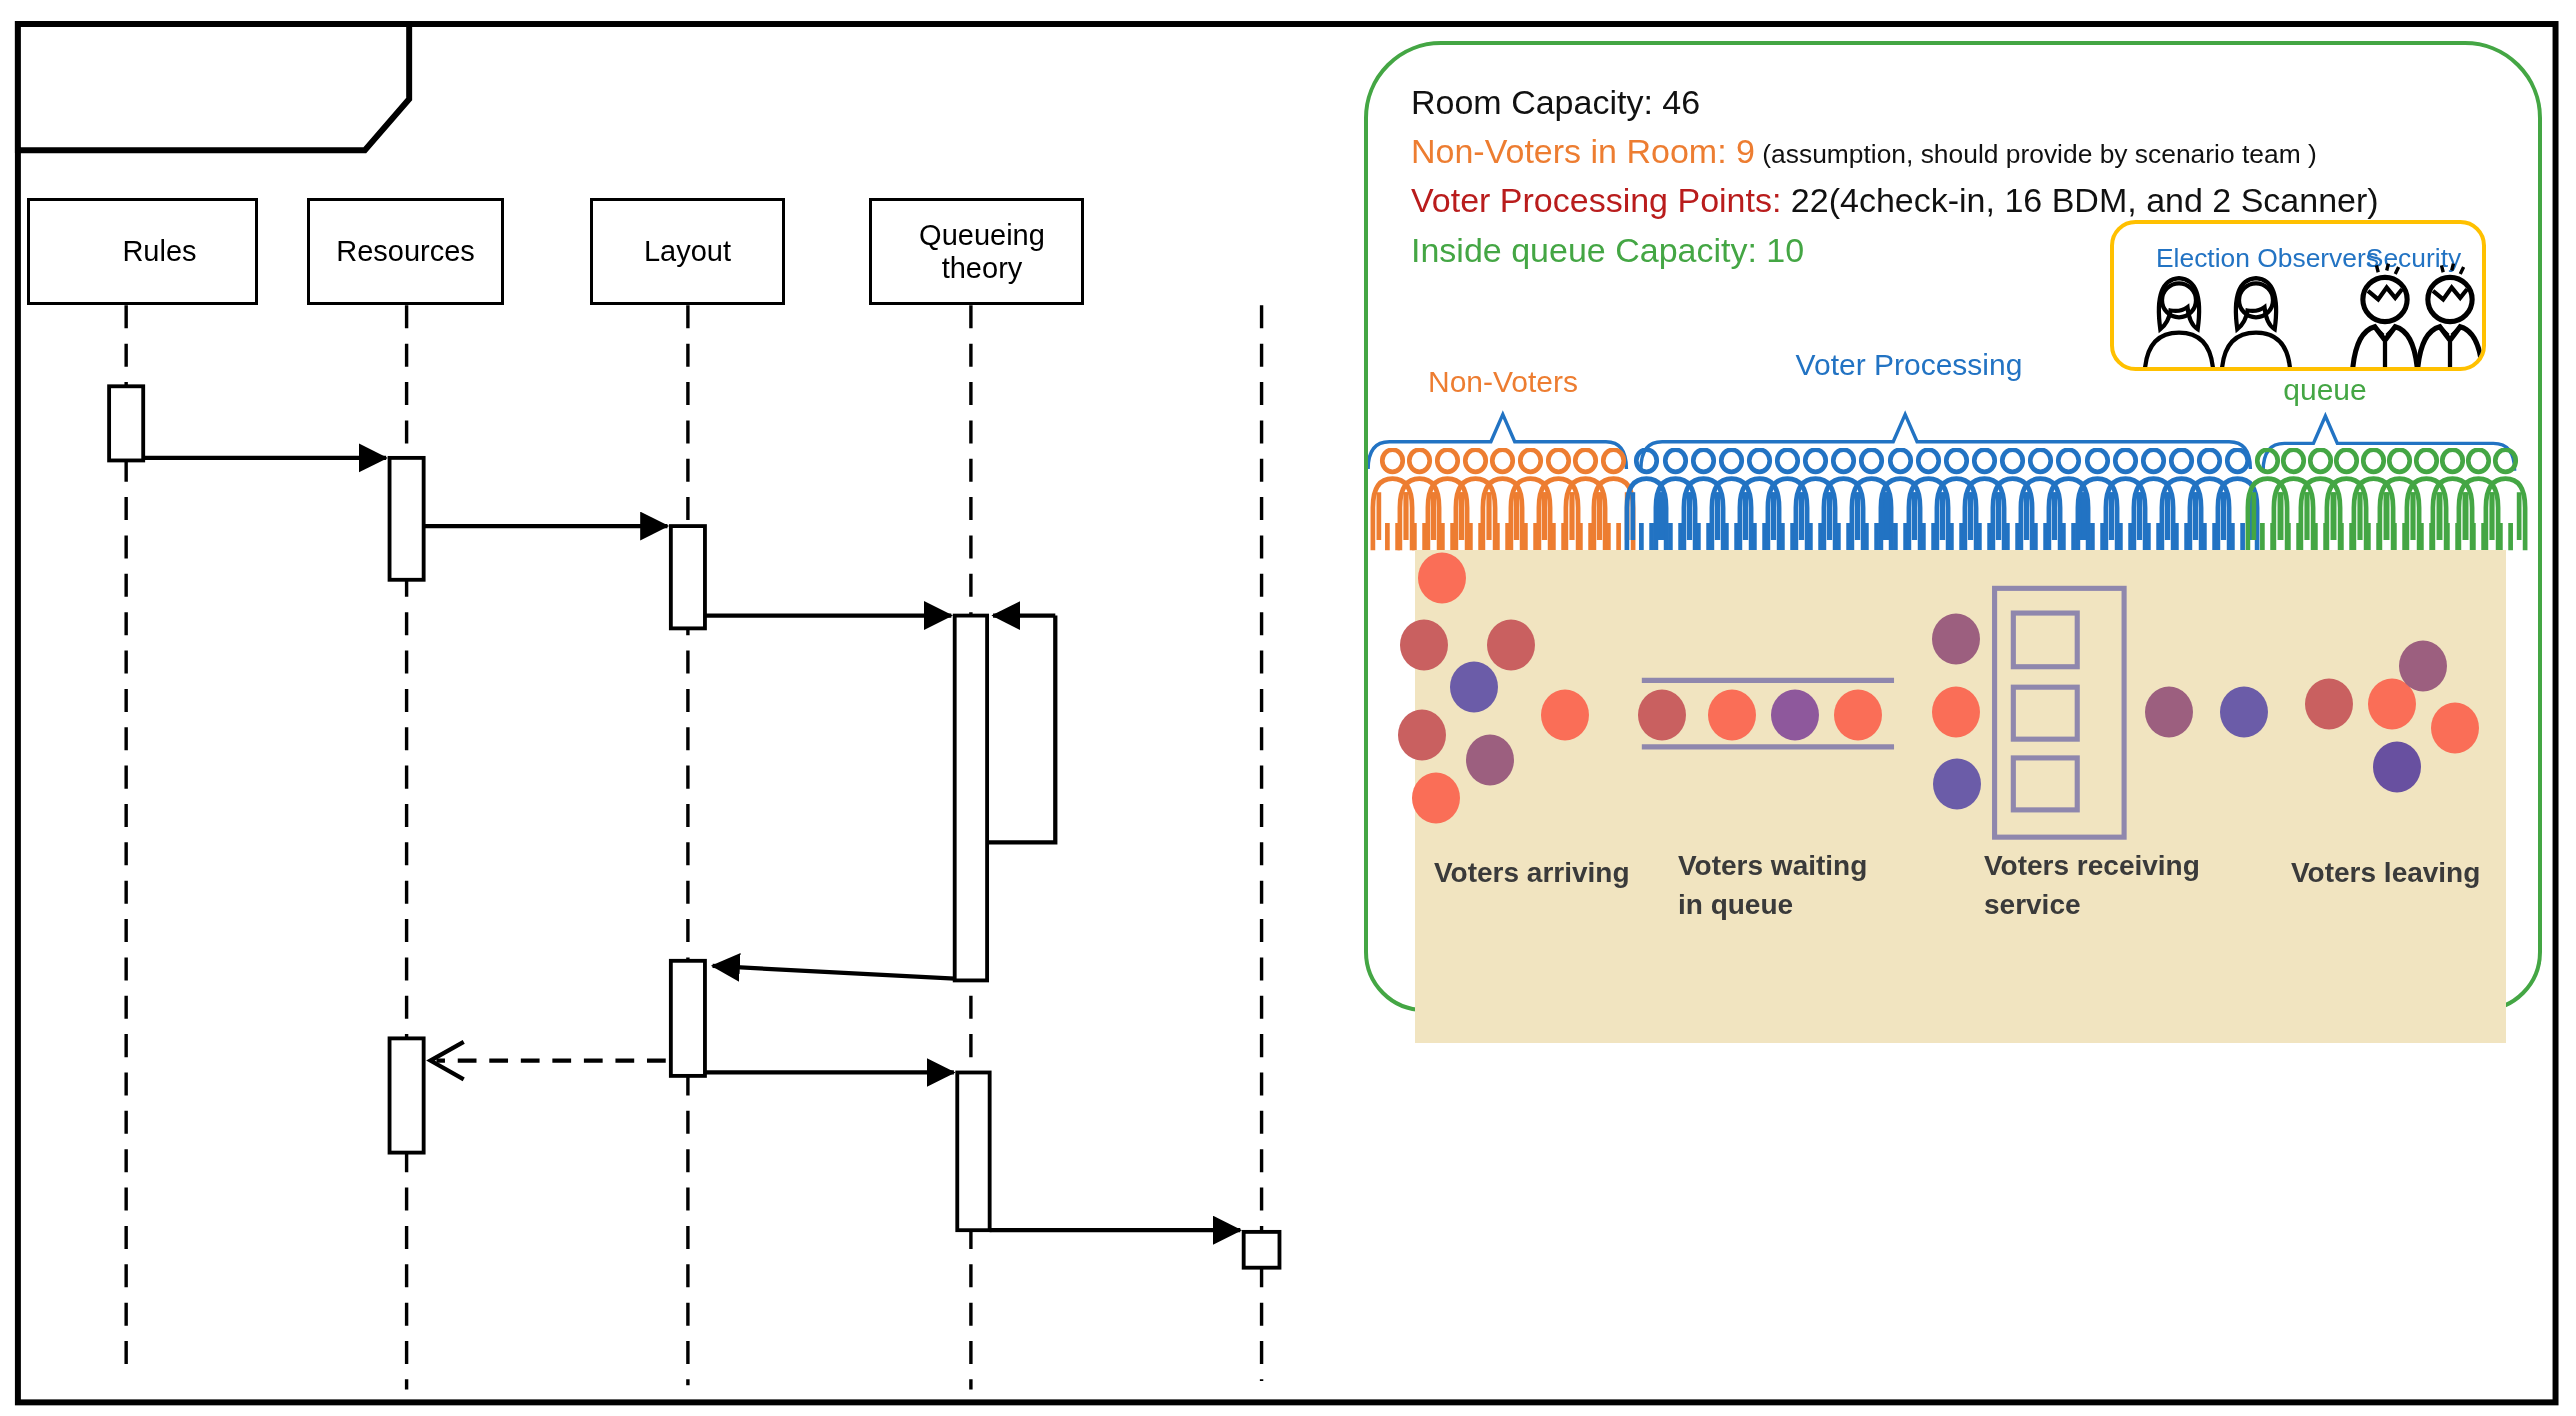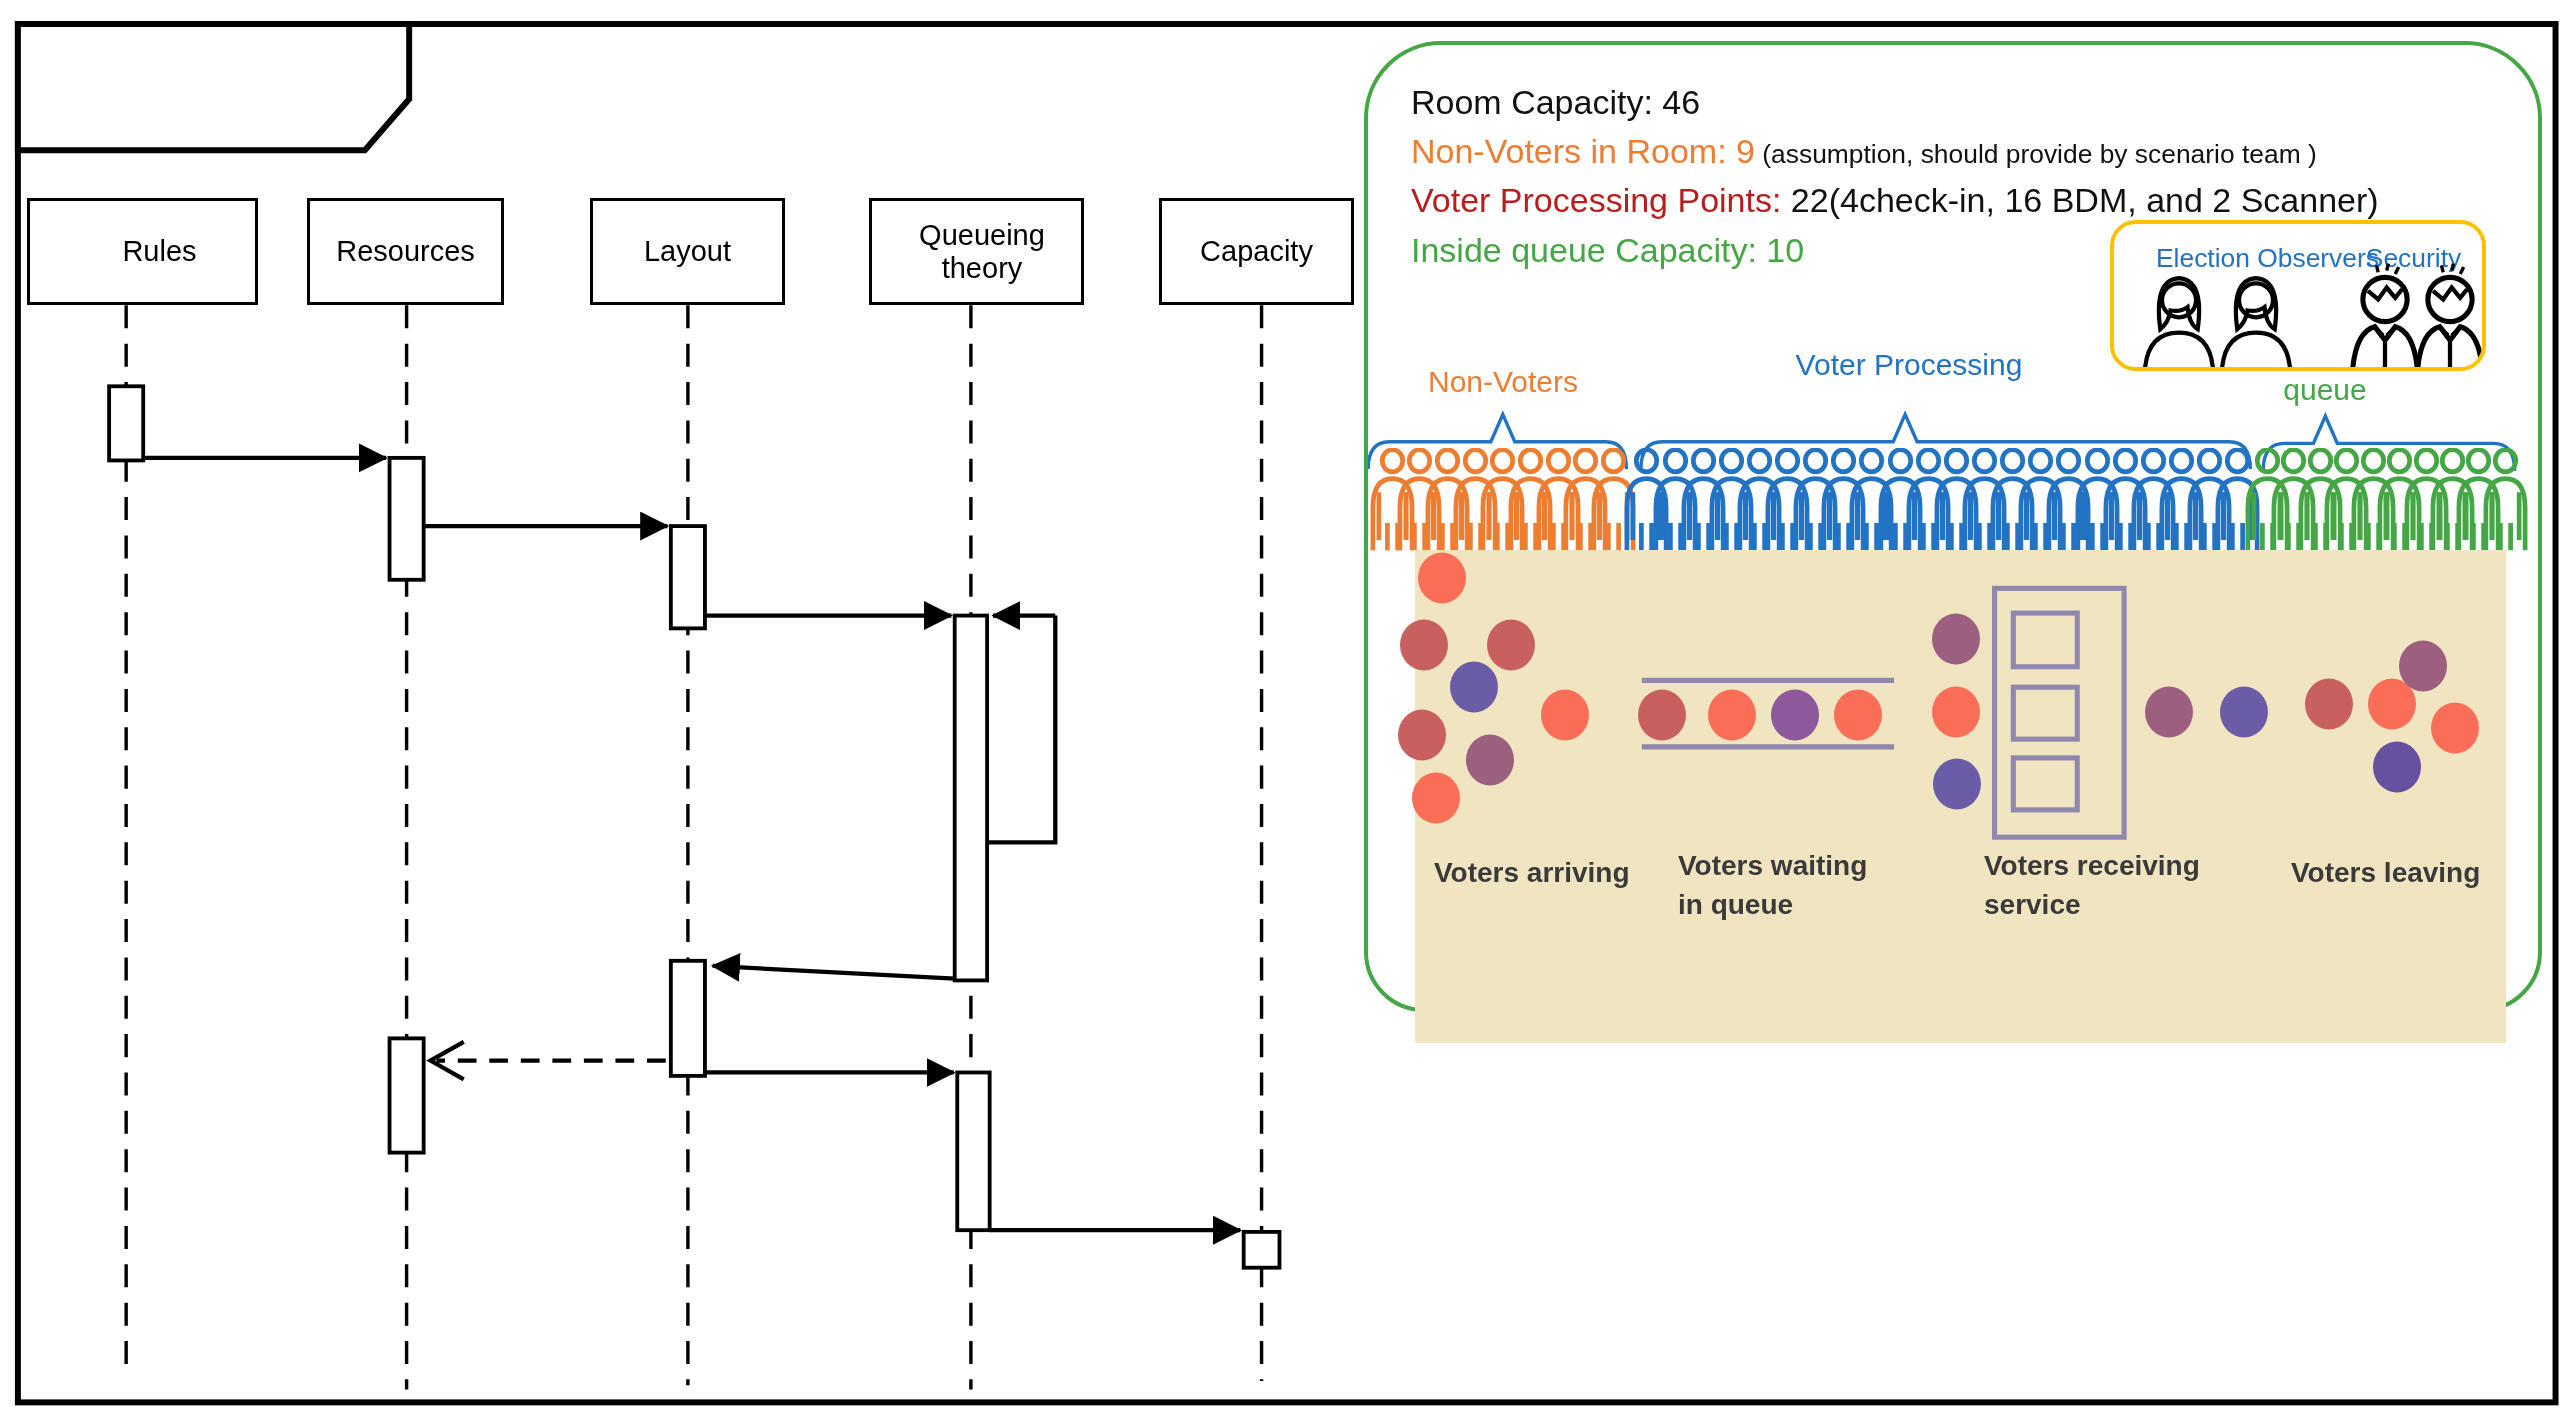--- a/index.html
+++ b/index.html
@@ -94,23 +94,20 @@
     </div>
   <div class="head-box" style="left:307px; top:198px;width:191px;height:101px;">
       <span>Resources</span>
     </div>
   <div class="head-box" style="left:590px; top:198px;width:189px;height:101px;">
       <span>Layout</span>
     </div>
   <div class="head-box" style="left:869px;top:198px;width:198px;height:101px;padding-left:11px;">
       <span style="width:128px;">Queueing theory</span>
     </div>
-  <div class="head-box" style="left:1159px;top:198px;width:189px;height:101px;">
-      <span>Capacity</span>
-    </div>
 
   <div id="panel">
     <div class="info-line" style="top:38px;"><span class="lbl" style="color: rgb(17, 17, 17);">Room Capacity:</span><span class="val"> 46</span></div>
     <div class="info-line" style="top:87px;text-align:center;"><span class="lbl" style="color: rgb(237, 125, 49);">Non-Voters in Room: 9</span><span class="note"> (assumption, should provide by scenario team )</span></div>
     <div class="info-line" style="top:136px;"><span class="lbl" style="color: #b91c1c;">Voter Processing Points:</span><span class="val"> 22(4check-in, 16 BDM, and 2 Scanner)</span></div>
     <div class="info-line" style="top:186px;"><span class="lbl" style="color: rgb(68, 166, 68);">Inside queue Capacity: 10</span></div>
 
     <div id="staff-box">
       <div class="staff-label" style="left:34px;width:239px;">Election Observers</div>
       <div class="staff-label" style="left:246px;width:107px;">Security</div>

